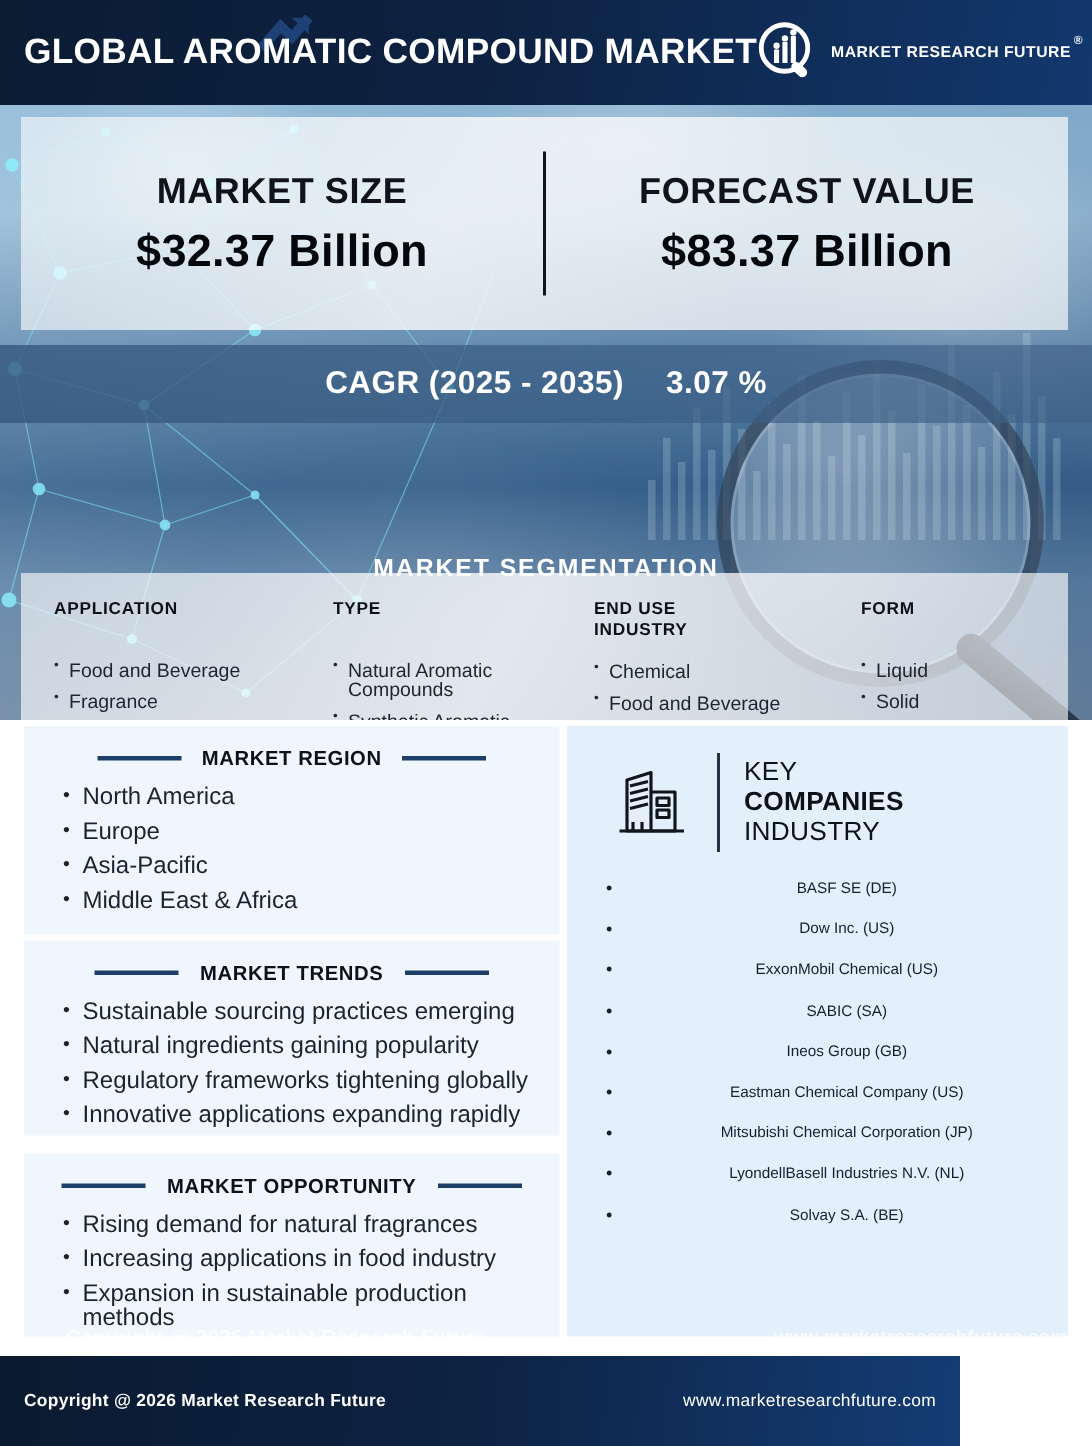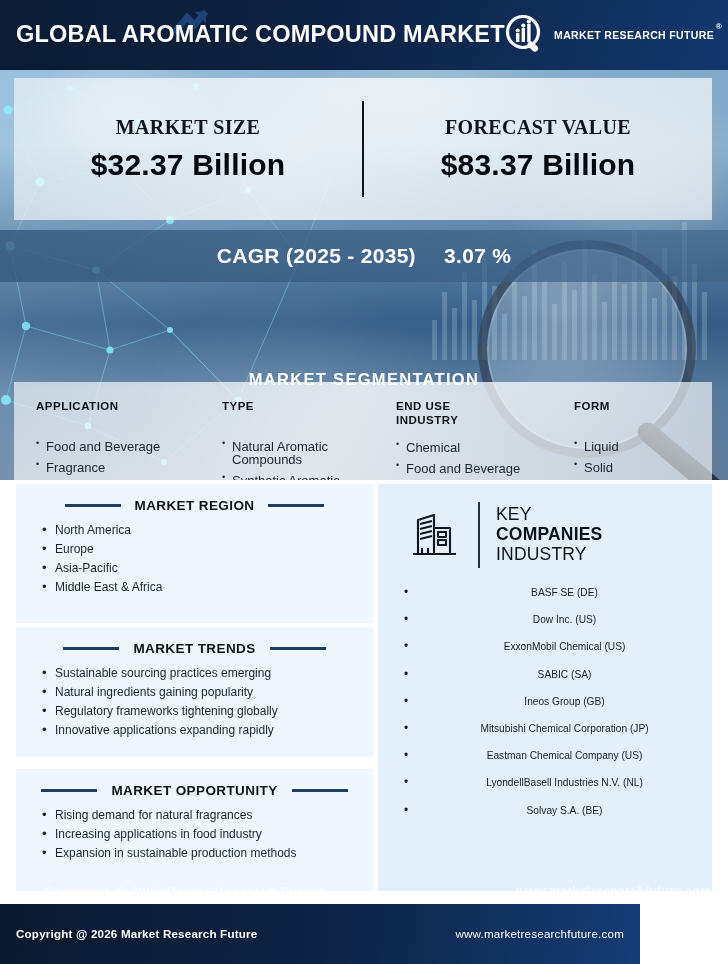--- a/index.html
+++ b/index.html
@@ -66,21 +66,21 @@
   
   .network{position:absolute;left:0;top:0;width:330px;height:410px;opacity:.85;}
 
   
   .stats-card{
     position:absolute;left:14px;top:8px;width:698px;height:142px;
     background:linear-gradient(115deg, rgba(255,255,255,.58) 0%, rgba(255,255,255,.78) 42%, rgba(255,255,255,.66) 100%);
     display:flex;align-items:center;
   }
   .stat{flex:1;text-align:center;}
-  .stat-label{font-size:20px;font-weight:bold;color:#10141a;letter-spacing:.4px;font-family:Liberation Serif, serif;}
+  .stat-label{font-size:24px;font-weight:bold;color:#10141a;letter-spacing:.4px;}
   .stat-value{font-size:30px;font-weight:bold;color:#04070b;margin-top:9px;letter-spacing:.2px;}
   .stat-div{width:2px;height:96px;background:#11161c;}
 
   
   .cagr-band{
     position:absolute;left:0;top:160px;width:728px;height:52px;
     background:linear-gradient(90deg, rgba(52,86,124,.78), rgba(58,94,133,.72) 55%, rgba(63,96,133,.62));
     display:flex;align-items:center;justify-content:center;
   }
   .cagr-text{font-size:21px;font-weight:bold;color:#fff;letter-spacing:.3px;}
@@ -106,21 +106,21 @@
   .seg-list{list-style:none;margin:14px 0 0 0;padding:0;}
   .seg-list li{font-size:13px;color:#1c2530;line-height:1.0;margin-bottom:7.6px;position:relative;padding-left:10px;}
   .seg-list li:before{content:"\2022";position:absolute;left:0;top:-1px;font-size:9px;color:#1c2530;}
 
   
   .panel{position:absolute;background:#eff6fd;}
   .panel-title-row{display:flex;align-items:center;justify-content:center;gap:14px;margin-top:14px;}
   .panel-title{font-size:13.5px;font-weight:bold;color:#0e1218;letter-spacing:.4px;white-space:nowrap;}
   .rule{width:56px;height:3px;background:#1d3f67;}
   .plist{list-style:none;margin:11px 0 0 0;padding:0 0 0 26px;}
-  .plist li{font-size:12px;color:#1a2430;line-height:1.0;margin-bottom:7px;position:relative;padding-left:13px;}
+  .plist li{font-size:16px;color:#1a2430;line-height:1.0;margin-bottom:7px;position:relative;padding-left:13px;}
   .plist li:before{content:"\2022";position:absolute;left:0;top:-1px;color:#1a2430;font-size:13px;}
 
   #region-panel{left:16px;top:484px;width:357px;height:139px;}
   #trends-panel{left:16px;top:627px;width:357px;height:130px;}
   #opportunity-panel{left:16px;top:769px;width:357px;height:122px;}
 
   
   #companies-panel{left:378px;top:484px;width:334px;height:407px;background:#e3effb;overflow:hidden;}
   .kc-head{display:flex;align-items:center;gap:16px;padding:18px 0 0 26px;}
   .kc-icon{width:58px;height:58px;flex:none;}
@@ -368,22 +368,22 @@
         <div class="b">COMPANIES</div>
         <div>INDUSTRY</div>
       </div>
     </div>
     <ul class="clist">
       <li>BASF SE (DE)</li>
       <li>Dow Inc. (US)</li>
       <li>ExxonMobil Chemical (US)</li>
       <li>SABIC (SA)</li>
       <li>Ineos Group (GB)</li>
+      <li>Eastman Chemical Company (US)</li>
       <li>Mitsubishi Chemical Corporation (JP)</li>
-      <li>Eastman Chemical Company (US)</li>
       <li>LyondellBasell Industries N.V. (NL)</li>
       <li>Solvay S.A. (BE)</li>
     </ul>
   </div>
 
   <div class="wm" id="wm-copyright">Copyright @ 2025 Market Research Future</div>
   <div class="wm" id="wm-url">www.marketresearchfuture.com</div>
 
   <div class="footer">
     <div class="footer-left">Copyright @ 2026 Market Research Future</div>

